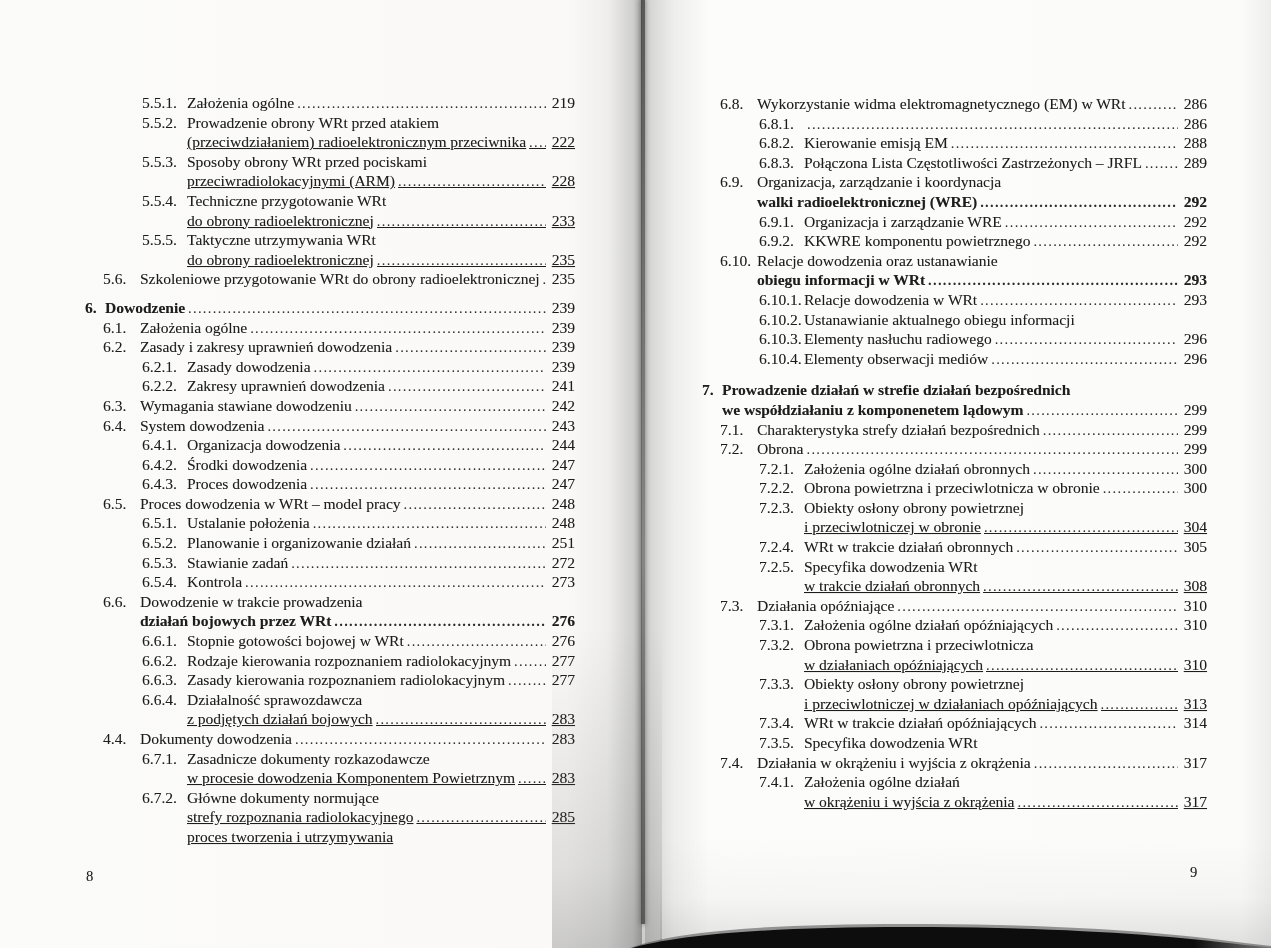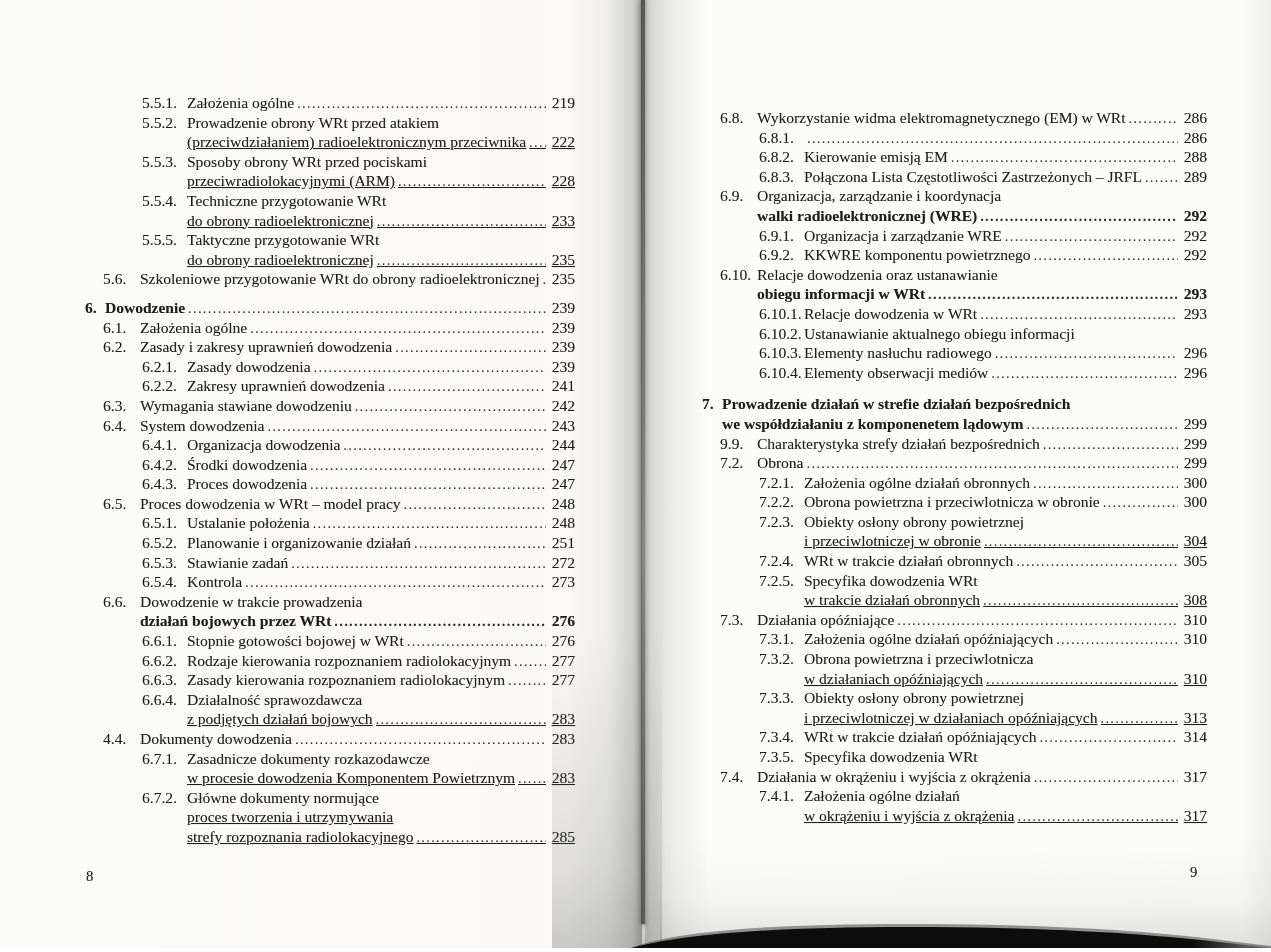--- a/index.html
+++ b/index.html
@@ -38,21 +38,21 @@
   .right-edge-shade{
     position:absolute;top:0;bottom:0;right:0;width:30px;
     background:linear-gradient(to right,rgba(140,140,140,0) 0%,rgba(140,140,140,0.12) 100%);
   }
   .bottom-wedge{position:absolute;left:600px;bottom:0;width:671px;height:45px;}
   
   .toc{
     position:absolute;font-size:15.5px;
   }
   .toc.left{left:85px;top:93px;width:490px;}
-  .toc.right{left:702px;top:108px;width:505px;}
+  .toc.right{left:702px;top:94px;width:505px;}
   .row{display:flex;align-items:baseline;height:19.6px;line-height:19.6px;white-space:nowrap;}
   .row.gap{margin-top:9px;}
   .toc.right .row.gap{margin-top:12px;}
   .n{flex:none;white-space:nowrap;}
   .chap > .n{min-width:20px;}
   .sec  > .n{margin-left:18px;min-width:37px;}
   .sub  > .n{margin-left:57px;min-width:45px;}
   .cont-chap{padding-left:20px;}
   .cont-sec{padding-left:55px;font-weight:bold;}
   .cont-sub{padding-left:102px;text-decoration:underline;}
@@ -107,21 +107,21 @@
         <span class="n">5.5.4.</span>
         <span class="t">Techniczne przygotowanie WRt</span>
       </div>
       <div class="row cont-sub">
         <span class="t">do obrony radioelektronicznej</span>
         <span class="dots"></span>
         <span class="p">233</span>
       </div>
       <div class="row sub">
         <span class="n">5.5.5.</span>
-        <span class="t">Taktyczne przygotowanie WRt</span>
+        <span class="t">Taktyczne utrzymywania WRt</span>
       </div>
       <div class="row cont-sub">
         <span class="t">do obrony radioelektronicznej</span>
         <span class="dots"></span>
         <span class="p">235</span>
       </div>
       <div class="row sec">
         <span class="n">5.6.</span>
         <span class="t">Szkoleniowe przygotowanie WRt do obrony radioelektronicznej</span>
         <span class="dots"></span>
@@ -266,26 +266,26 @@
       <div class="row cont-sub">
         <span class="t">w procesie dowodzenia Komponentem Powietrznym</span>
         <span class="dots"></span>
         <span class="p">283</span>
       </div>
       <div class="row sub">
         <span class="n">6.7.2.</span>
         <span class="t">Główne dokumenty normujące</span>
       </div>
       <div class="row cont-sub">
+        <span class="t">strefy rozpoznania radiolokacyjnego</span>
+        <span class="dots"></span>
+        <span class="p">285</span>
+      </div>
+      <div class="row cont-sub">
         <span class="t">proces tworzenia i utrzymywania</span>
-      </div>
-      <div class="row cont-sub">
-        <span class="t">strefy rozpoznania radiolokacyjnego</span>
-        <span class="dots"></span>
-        <span class="p">285</span>
       </div>
     </div>
 
   <div class="toc right">
       <div class="row sec">
         <span class="n">6.8.</span>
         <span class="t">Wykorzystanie widma elektromagnetycznego (EM) w WRt</span>
         <span class="dots"></span>
         <span class="p">286</span>
       </div>
@@ -361,21 +361,21 @@
       <div class="row chap bold gap">
         <span class="n">7.</span>
         <span class="t">Prowadzenie działań w strefie działań bezpośrednich</span>
       </div>
       <div class="row cont-chap bold">
         <span class="t">we współdziałaniu z komponenetem lądowym</span>
         <span class="dots"></span>
         <span class="p">299</span>
       </div>
       <div class="row sec">
-        <span class="n">9.9.</span>
+        <span class="n">7.1.</span>
         <span class="t">Charakterystyka strefy działań bezpośrednich</span>
         <span class="dots"></span>
         <span class="p">299</span>
       </div>
       <div class="row sec">
         <span class="n">7.2.</span>
         <span class="t">Obrona</span>
         <span class="dots"></span>
         <span class="p">299</span>
       </div>

